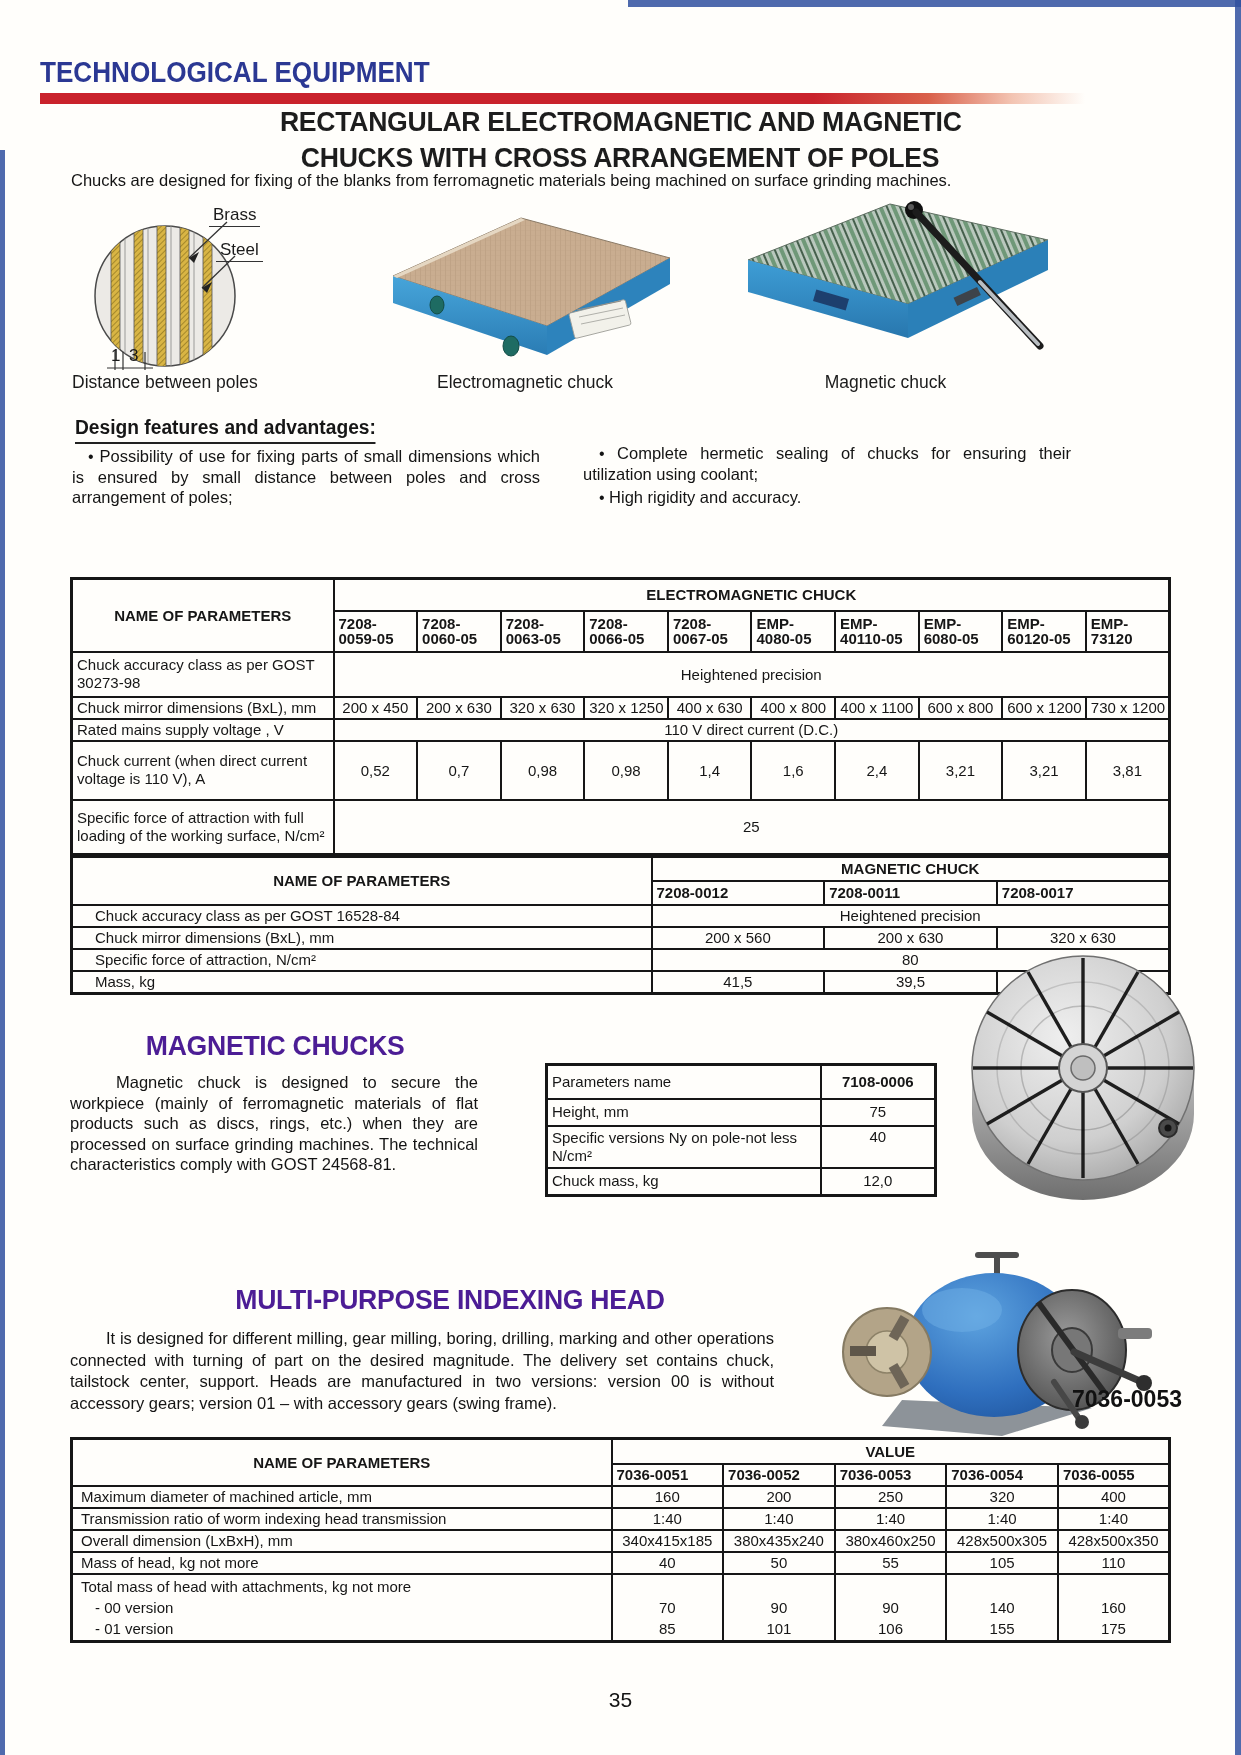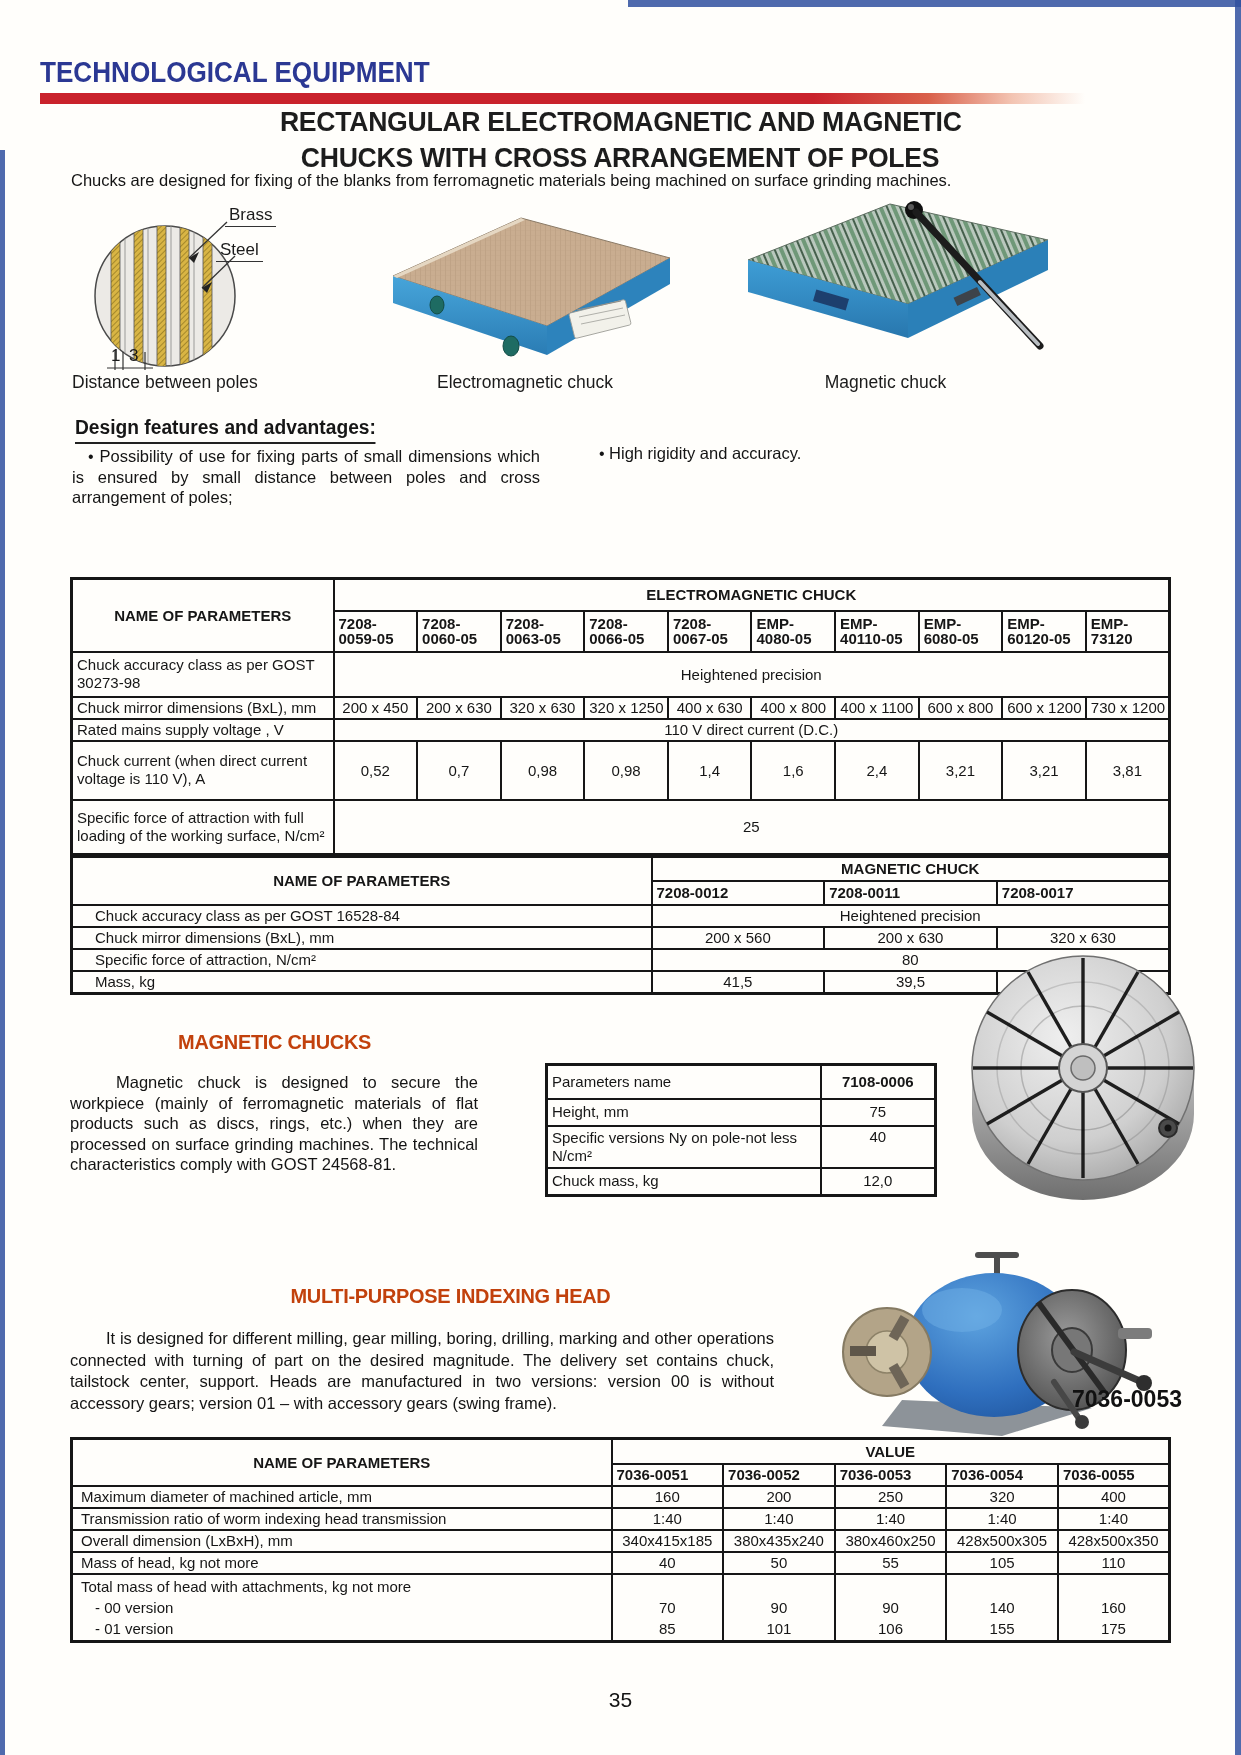--- a/index.html
+++ b/index.html
@@ -48,21 +48,21 @@
   td.spanv{text-align:center;font-size:15px;}
   .mag td.lbl{padding-left:22px;}
   .rc td{font-size:16px;line-height:18px;}
   .rc td.v{text-align:center;}
   .rc td.b{font-weight:bold;text-align:center;}
   .ht td.lbl{padding-left:8px;}
   .subline{padding-left:14px;}
   .stack div{height:21px;line-height:21px;}
   .stack{padding-top:0;}
   
-  .big-head{font-size:21px;font-weight:bold;text-align:center;color:#c2410c;}
+  .big-head{font-size:28px;font-weight:bold;text-align:center;color:#4c1d95;}
   .big-head span{display:inline-block;transform:scaleX(.95);transform-origin:center;white-space:nowrap;letter-spacing:-0.3px;}
   .para{font-size:16.5px;line-height:20.5px;text-align:justify;}
   .model-label{font-size:23px;font-weight:bold;color:#111;}
   .page-num{left:0;top:1688px;width:1241px;text-align:center;font-size:21px;}
 </style>
 </head>
 <body>
 
 <div class="abs frame" style="left:628px;top:0;width:613px;height:7px;"></div>
 <div class="abs frame" style="left:1235px;top:0;width:6px;height:1755px;"></div>
@@ -103,21 +103,21 @@
     <line x1="142" y1="22" x2="104" y2="58" stroke="#333" stroke-width="1.3"></line>
     <polygon points="104,58 114,52 109,63" fill="#222"></polygon>
     <line x1="150" y1="56" x2="117" y2="88" stroke="#333" stroke-width="1.3"></line>
     <polygon points="117,88 127,82 122,93" fill="#222"></polygon>
 
     <line x1="30" y1="150" x2="30" y2="170" stroke="#333" stroke-width="1.2"></line>
     <line x1="38" y1="152" x2="38" y2="170" stroke="#333" stroke-width="1.2"></line>
     <line x1="60" y1="152" x2="60" y2="170" stroke="#333" stroke-width="1.2"></line>
     <line x1="22" y1="168" x2="68" y2="168" stroke="#333" stroke-width="1"></line>
   </svg>
-  <span class="abs lbl-small leader-label" style="left:140px;top:5px;">Brass</span>
+  <span class="abs lbl-small leader-label" style="left:124px;top:5px;">Brass</span>
   <span class="abs lbl-small leader-label" style="left:131px;top:40px;">Steel</span>
   <span class="abs lbl-small" style="left:26px;top:146px;">1</span>
   <span class="abs lbl-small" style="left:44px;top:146px;">3</span>
 </div>
 <div class="abs caption" style="left:72px;top:372px;">Distance between poles</div>
 
 <div class="abs" style="left:375px;top:210px;width:300px;height:152px;">
   <svg width="300" height="152" viewBox="0 0 300 152">
     <defs>
       <pattern id="grid" width="5" height="5" patternUnits="userSpaceOnUse">
@@ -168,20 +168,21 @@
     <line x1="262" y1="84" x2="320" y2="146" stroke="#b9bec2" stroke-width="4" stroke-linecap="round"></line>
   </svg>
 </div>
 <div class="abs caption" style="left:718px;top:372px;width:335px;text-align:center;">Magnetic chuck</div>
 
 <div class="abs feat-head">Design features and advantages:</div>
 <div class="abs bullets" style="left:72px;top:446px;width:468px;">
   <p>Possibility of use for fixing parts of small dimensions which is ensured by small distance between poles and cross arrangement of poles;</p>
 </div>
 <div class="abs bullets" style="left:583px;top:443px;width:488px;">
+  <p>Complete hermetic sealing of chucks for ensuring their utilization  using coolant;</p>
   <p>High rigidity and accuracy.</p>
 </div>
 
 <table class="tbl em" style="left:70px;top:577px;width:1101px;">
   <colgroup>
       <col style="width:262px;">
       <col>
       <col>
       <col>
       <col>

